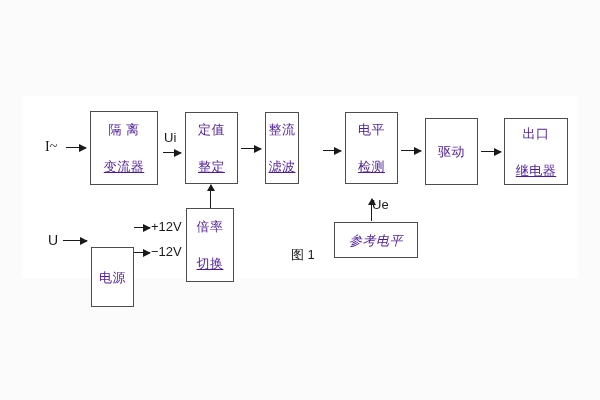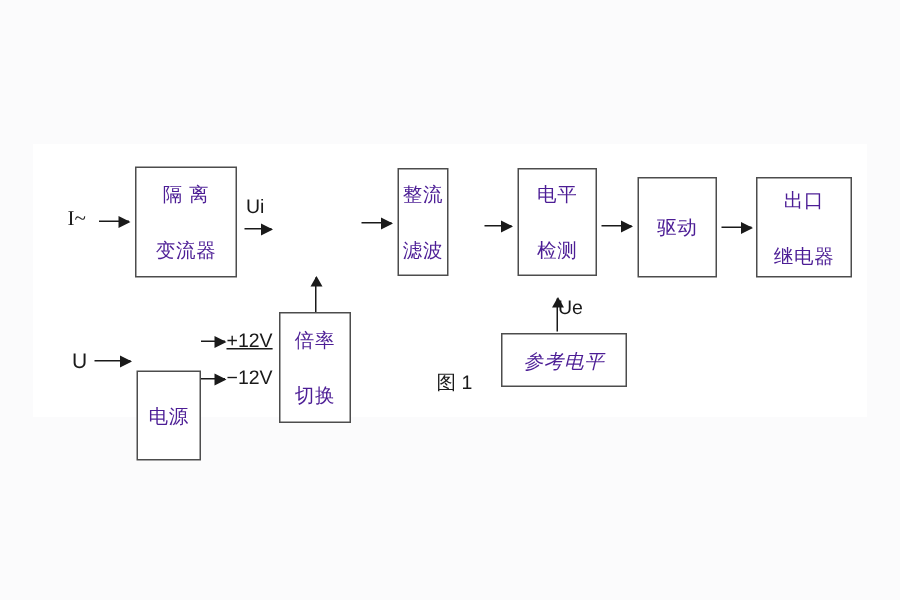--- a/index.html
+++ b/index.html
@@ -40,20 +40,21 @@
     font-size: 13px;
     line-height: 1.0;
   }
   .box .ln {
     display: block;
     white-space: nowrap;
     letter-spacing: 0.5px;
   }
   .box .ln + .ln {
     margin-top: 24px;
+    text-decoration: underline;
   }
 
   .lbl {
     position: absolute;
     color: #1a1a1a;
     font-size: 13px;
     white-space: nowrap;
     line-height: 1;
   }
   .lbl.serif {
@@ -105,20 +106,24 @@
   <div class="arrow-r" style="left:66px; top:147px; width:20px;"></div>
 
   <div class="box" style="left:90px; top:111px; width:68px; height:74px;">
     <span class="ln">隔  离</span>
     <span class="ln">变流器</span>
   </div>
 
   <div class="lbl" style="left:164px; top:131px;">Ui</div>
   <div class="arrow-r" style="left:163px; top:152px; width:18px;"></div>
 
+  <div class="box" style="left:185px; top:112px; width:53px; height:72px;">
+    <span class="ln">定值</span>
+    <span class="ln">整定</span>
+  </div>
 
   <div class="arrow-r" style="left:241px; top:148px; width:20px;"></div>
 
   <div class="box" style="left:265px; top:112px; width:34px; height:72px;">
     <span class="ln">整流</span>
     <span class="ln">滤波</span>
   </div>
 
   <div class="lbl" style="left:321px; top:126px;margin-left:36px;">Uo</div>
   <div class="arrow-r" style="left:323px; top:150px; width:18px;"></div>
@@ -142,21 +147,21 @@
   </div>
 
   <div class="lbl" style="left:48px; top:233px; font-size:14px;">U</div>
   <div class="arrow-r" style="left:63px; top:240px; width:24px;"></div>
 
   <div class="box single" style="left:91px; top:210px; width:43px; height:60px;margin-top:37px;">
     <span class="ln">电源</span>
   </div>
 
   <div class="arrow-r" style="left:134px; top:227px; width:16px;"></div>
-  <div class="lbl" style="left:151px; top:220px;text-decoration:underline;">+12V</div>
+  <div class="lbl" style="left:151px; top:220px;">+12V</div>
 
   <div class="arrow-r" style="left:134px; top:252px; width:16px;"></div>
   <div class="lbl" style="left:151px; top:245px;">−12V</div>
 
   <div class="box" style="left:186px; top:208px; width:48px; height:74px;">
     <span class="ln">倍率</span>
     <span class="ln">切换</span>
   </div>
 
   <div class="arrow-u" style="left:210px; top:185px; height:23px;"></div>

